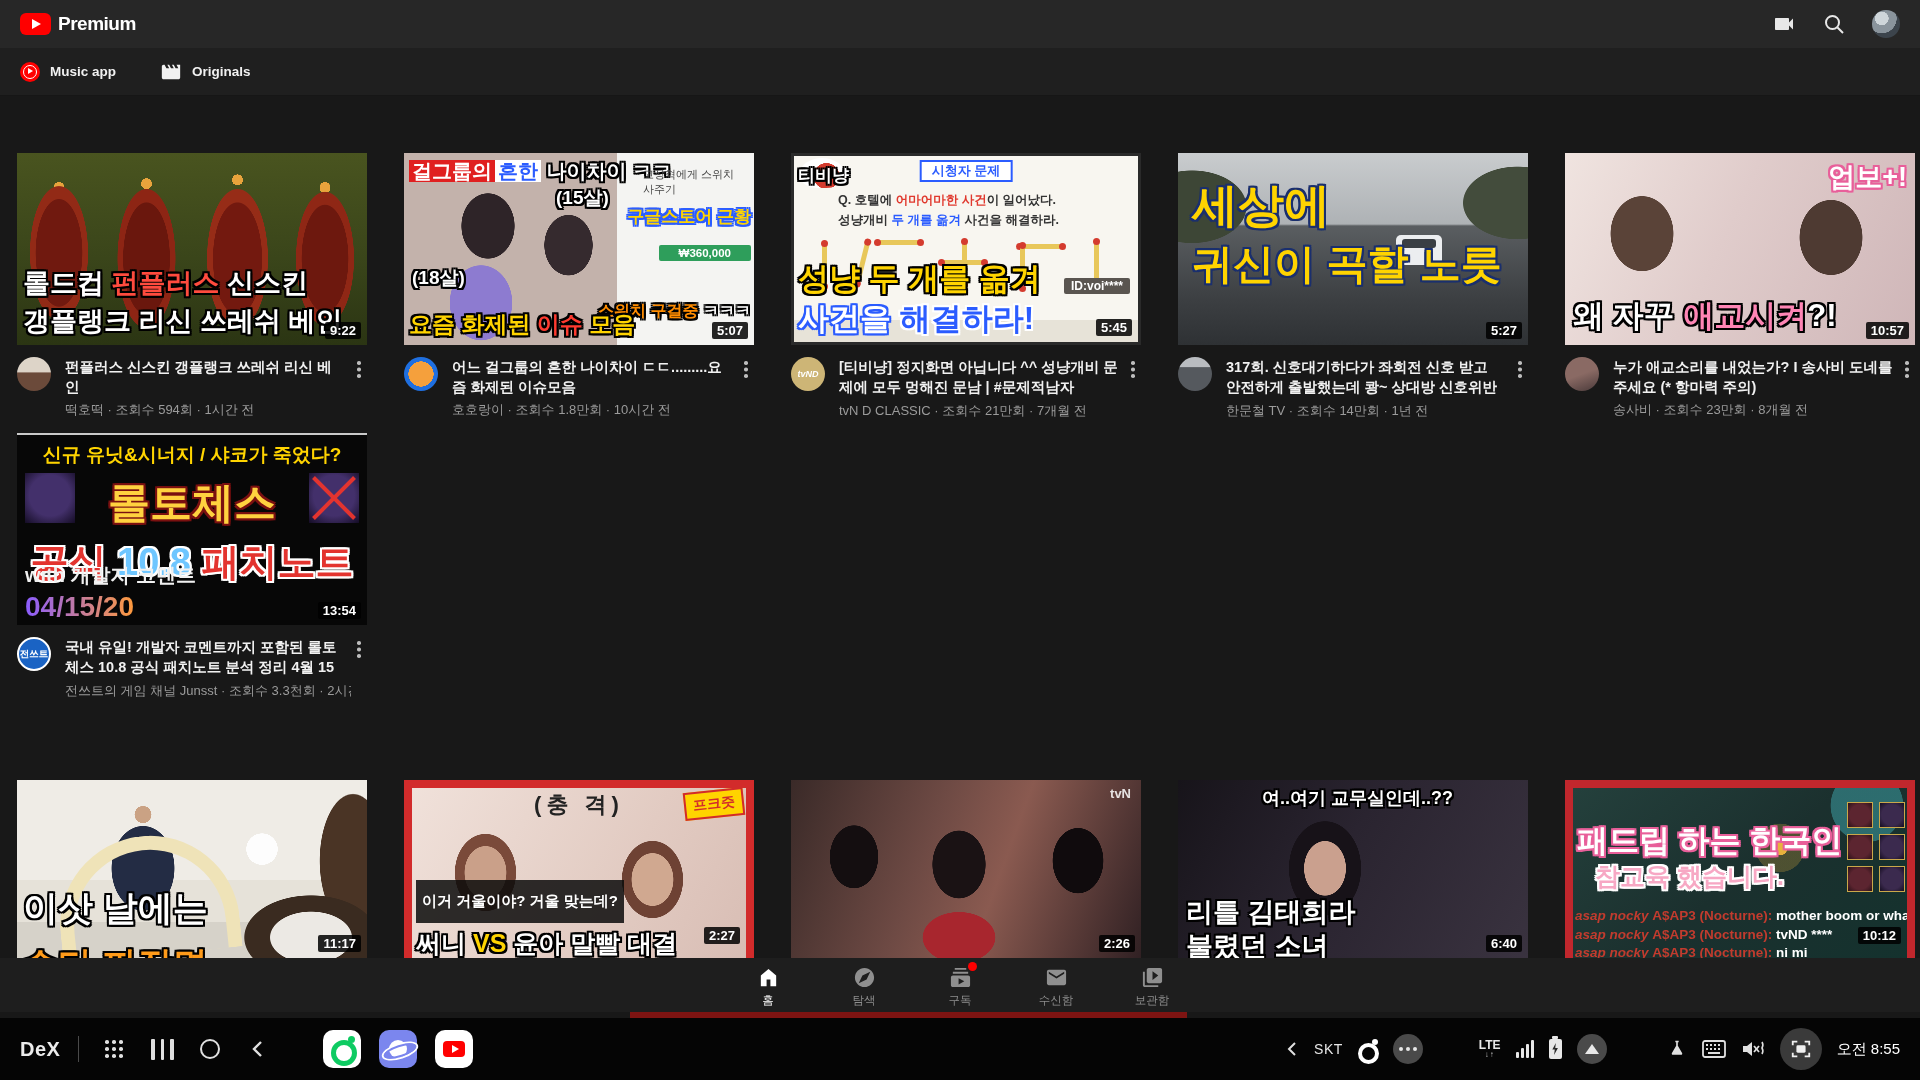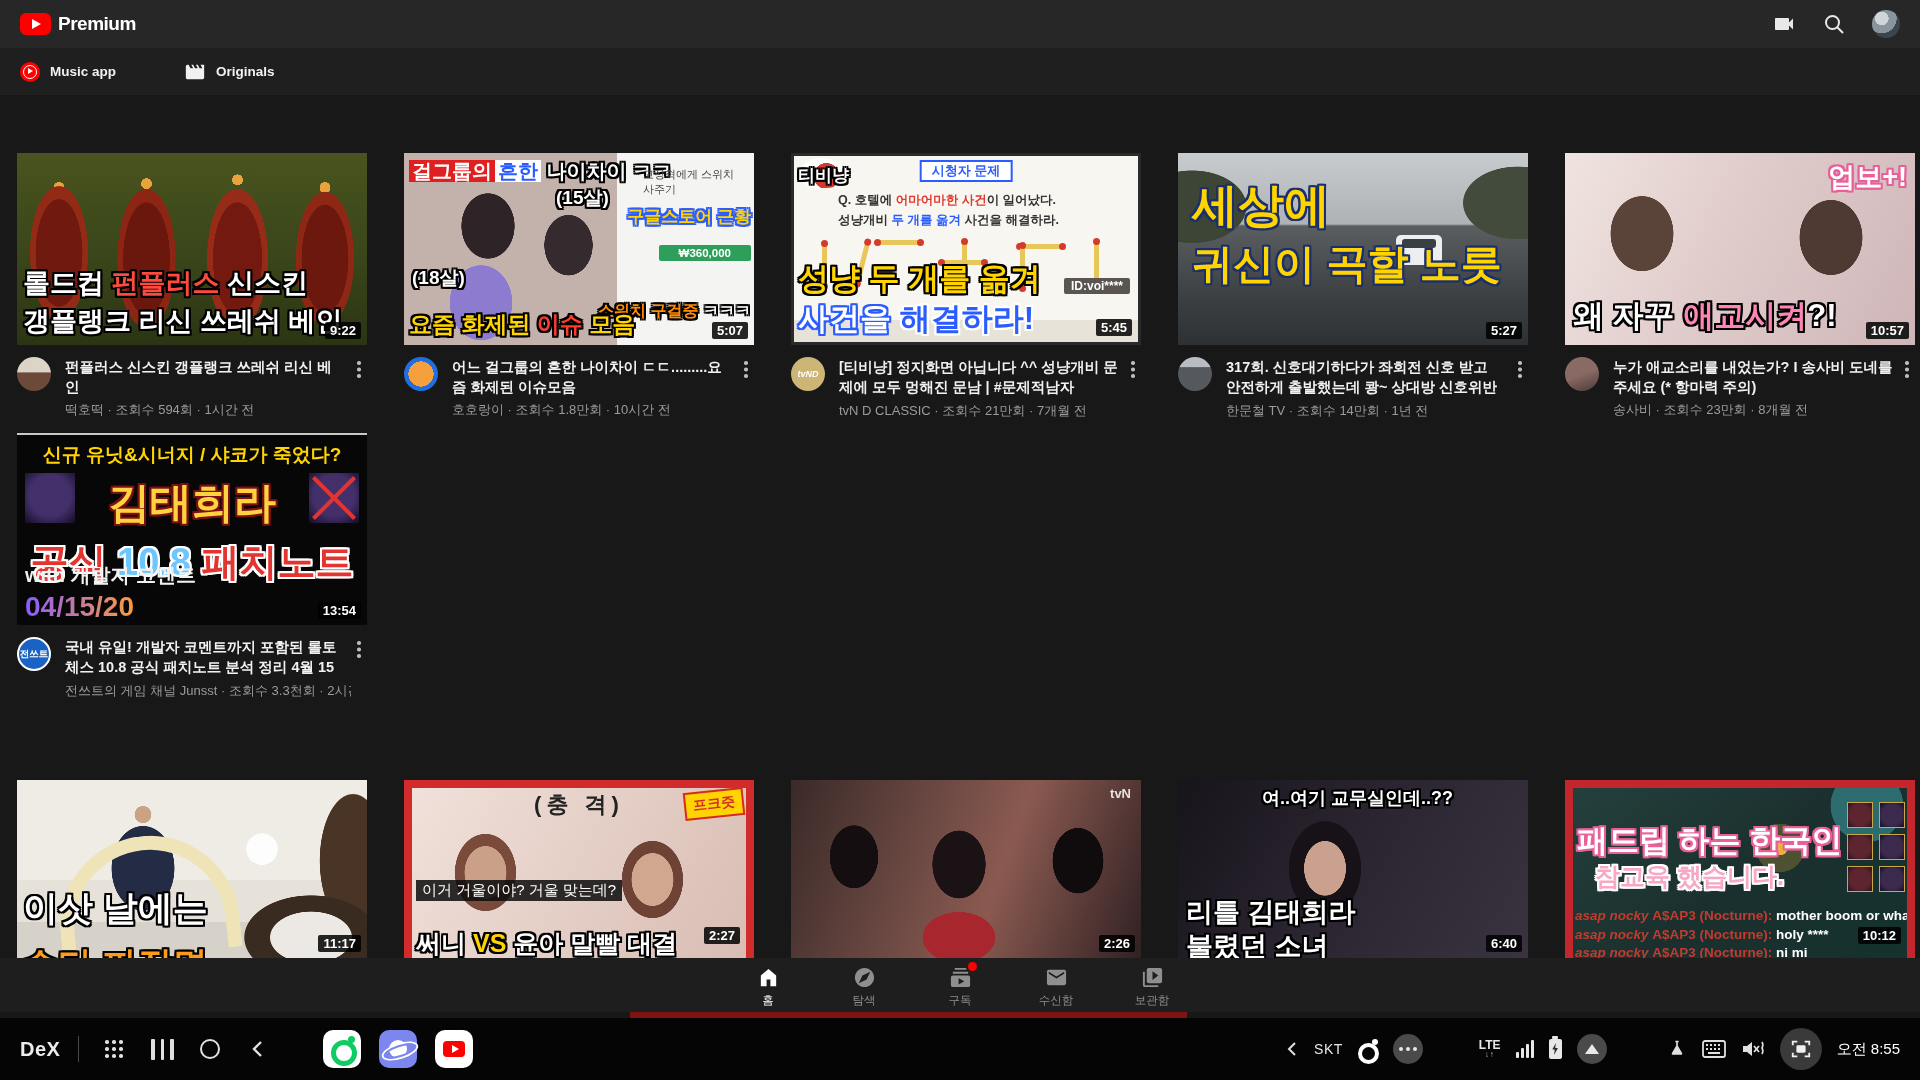--- a/index.html
+++ b/index.html
@@ -12,21 +12,21 @@
   }
   
   .appbar{position:absolute;top:0;left:0;right:0;height:48px;background:#272727;display:flex;align-items:center;padding:0 20px;}
   .yt-logo{width:31px;height:22px;background:#ff0000;border-radius:6px;position:relative;flex:none;}
   .yt-logo::after{content:"";position:absolute;left:12px;top:6px;border-left:9px solid #fff;border-top:5px solid transparent;border-bottom:5px solid transparent;}
   .brand{margin-left:7px;font-size:19px;font-weight:bold;letter-spacing:-0.5px;color:#fff;}
   .appbar-right{margin-left:auto;display:flex;align-items:center;gap:26px;}
   .icon24{width:24px;height:24px;display:block;}
   .avatar-top{width:28px;height:28px;border-radius:50%;background:radial-gradient(circle at 35% 30%,#cfd6da 0 25%,#8a949c 26% 55%,#3c444c 56% 100%);}
   
-  .chipbar{position:absolute;top:48px;left:0;right:0;height:48px;background:#1f1f1f;display:flex;align-items:center;padding:0 20px;gap:68px;border-bottom:1px solid #161616;}
+  .chipbar{position:absolute;top:48px;left:0;right:0;height:48px;background:#1f1f1f;display:flex;align-items:center;padding:0 20px;gap:44px;border-bottom:1px solid #161616;}
   .chip{display:flex;align-items:center;gap:10px;}
   .chip-label{font-size:13.5px;font-weight:bold;color:#f1f1f1;}
   .music-ico{width:20px;height:20px;border-radius:50%;background:#ff0000;position:relative;}
   .music-ico::before{content:"";position:absolute;inset:3px;border:1.5px solid #fff;border-radius:50%;}
   .music-ico::after{content:"";position:absolute;left:8px;top:6.5px;border-left:5px solid #fff;border-top:3.5px solid transparent;border-bottom:3.5px solid transparent;}
   
   .vrow{position:absolute;left:17px;display:flex;gap:37px;}
   .row1{top:153px;} .row2{top:433px;} .row3{top:780px;}
   .card{width:350px;}
   .thumb{position:relative;width:350px;height:192px;overflow:hidden;background:#000;}
@@ -135,21 +135,21 @@
   .t7-arc{left:40px;top:56px;width:180px;height:120px;border:14px solid #efe3b8;border-bottom:none;border-radius:120px 120px 0 0;transform:rotate(-6deg);}
   .t7-b1{left:6px;bottom:40px;font-size:35px;font-weight:900;color:#fff;white-space:nowrap;}
   .t7-b2{left:6px;bottom:-16px;font-size:35px;font-weight:900;color:#ff9b1a;white-space:nowrap;}
   
   .t8{border:8px solid #d22b2b;background:linear-gradient(120deg,#f0e1da 0%,#e2cbc2 60%,#d8bdb4 100%);}
   .t8::before{content:"";position:absolute;inset:0;background:
     radial-gradient(ellipse 46px 58px at 22% 48%,#caa089 0 45%,#7a4a3a 46% 66%,transparent 67%),
     radial-gradient(ellipse 46px 58px at 72% 52%,#d0a890 0 45%,#6e4234 46% 66%,transparent 67%);}
   .t8-top{left:0;right:0;top:2px;text-align:center;font-size:22px;font-weight:900;color:#222;letter-spacing:5px;}
   .t8-badge{right:2px;top:2px;background:#ffd400;color:#d22b2b;font-size:14px;font-weight:900;padding:3px 7px;transform:rotate(-6deg);border:2px solid #d22b2b;}
-  .t8-mid{left:4px;top:92px;background:rgba(10,10,10,.85);color:#fff;font-size:15px;font-weight:normal;padding:1px 6px;white-space:nowrap;}
+  .t8-mid{left:4px;top:92px;background:rgba(10,10,10,.85);color:#fff;font-size:15px;font-weight:bold;padding:12px 6px;white-space:nowrap;}
   .t8-b{left:4px;bottom:4px;font-size:25px;font-weight:900;white-space:nowrap;}
   .t8-b .w{color:#fff;} .t8-b .y{color:#ffd400;}
   
   .t9{background:linear-gradient(110deg,#3a2a28 0%,#6e4a44 38%,#8a5a50 58%,#2e1f22 100%);}
   .t9::before{content:"";position:absolute;inset:0;background:
     radial-gradient(ellipse 40px 52px at 18% 40%,#140e10 0 60%,transparent 61%),
     radial-gradient(ellipse 44px 56px at 48% 44%,#1a1214 0 60%,transparent 61%),
     radial-gradient(ellipse 42px 54px at 82% 42%,#100b0d 0 60%,transparent 61%),
     radial-gradient(ellipse 60px 42px at 48% 82%,#a8262e 0 60%,transparent 61%);}
   .t9-logo{right:10px;top:6px;font-size:13px;font-weight:bold;color:rgba(255,255,255,.85);}
@@ -375,21 +375,21 @@
     </div>
   </div>
 </div>
 
 <div class="vrow row2">
   <div class="card">
     <div class="thumb t6">
       <div class="abs t6-l1">신규 유닛&amp;시너지 / 샤코가 죽었다?</div>
       <div class="t6-sq l abs"></div>
       <div class="t6-sq r abs"></div>
-      <div class="abs t6-l2 ol-red">김태희라</div>
+      <div class="abs t6-l2 ol-red">롤토체스</div>
       <div class="abs t6-l3 ol-white"><span class="rd">공식 </span><span class="bl">10.8</span><span class="rd"> 패치노트</span></div>
       <div class="abs t6-l4">with 개발자 코멘트</div>
       <div class="abs t6-l5">04/15/20</div>
       <span class="dur">13:54</span>
     </div>
     <div class="meta">
       <div class="cavatar av6">
           <span>전쓰트</span>
         </div>
       <div class="mtxt">
@@ -447,21 +447,21 @@
           <i></i>
           <i></i>
           <i></i>
           <i></i>
           <i></i>
         </div>
       <div class="abs t11-big1 ol-pink">패드립 하는 한국인</div>
       <div class="abs t11-big2 ol-white">참교육 했습니다.</div>
       <div class="abs t11-chat">
         <div><span class="u">asap nocky </span><span class="pr">A$AP3 (Nocturne): </span><span class="m">mother boom or what</span></div>
-        <div><span class="u">asap nocky </span><span class="pr">A$AP3 (Nocturne): </span><span class="m">holy ****</span></div>
+        <div><span class="u">asap nocky </span><span class="pr">A$AP3 (Nocturne): </span><span class="m">tvND ****</span></div>
         <div><span class="u">asap nocky </span><span class="pr">A$AP3 (Nocturne): </span><span class="m">ni mi</span></div>
       </div>
       <span class="dur">10:12</span>
     </div>
   </div>
 </div>
 
 <nav class="bottomnav">
   <div class="navitem active">
     <svg viewBox="0 0 24 24">

